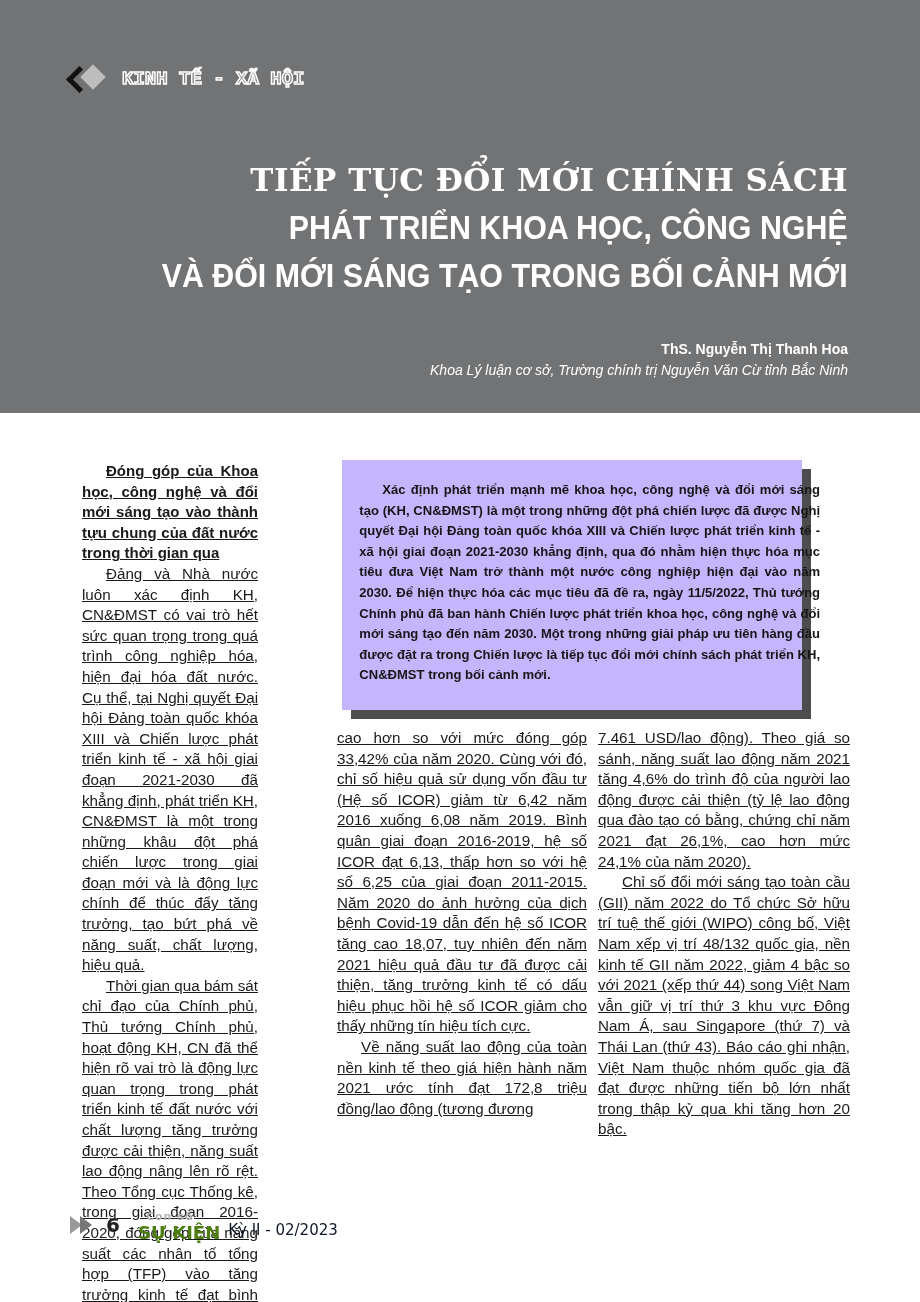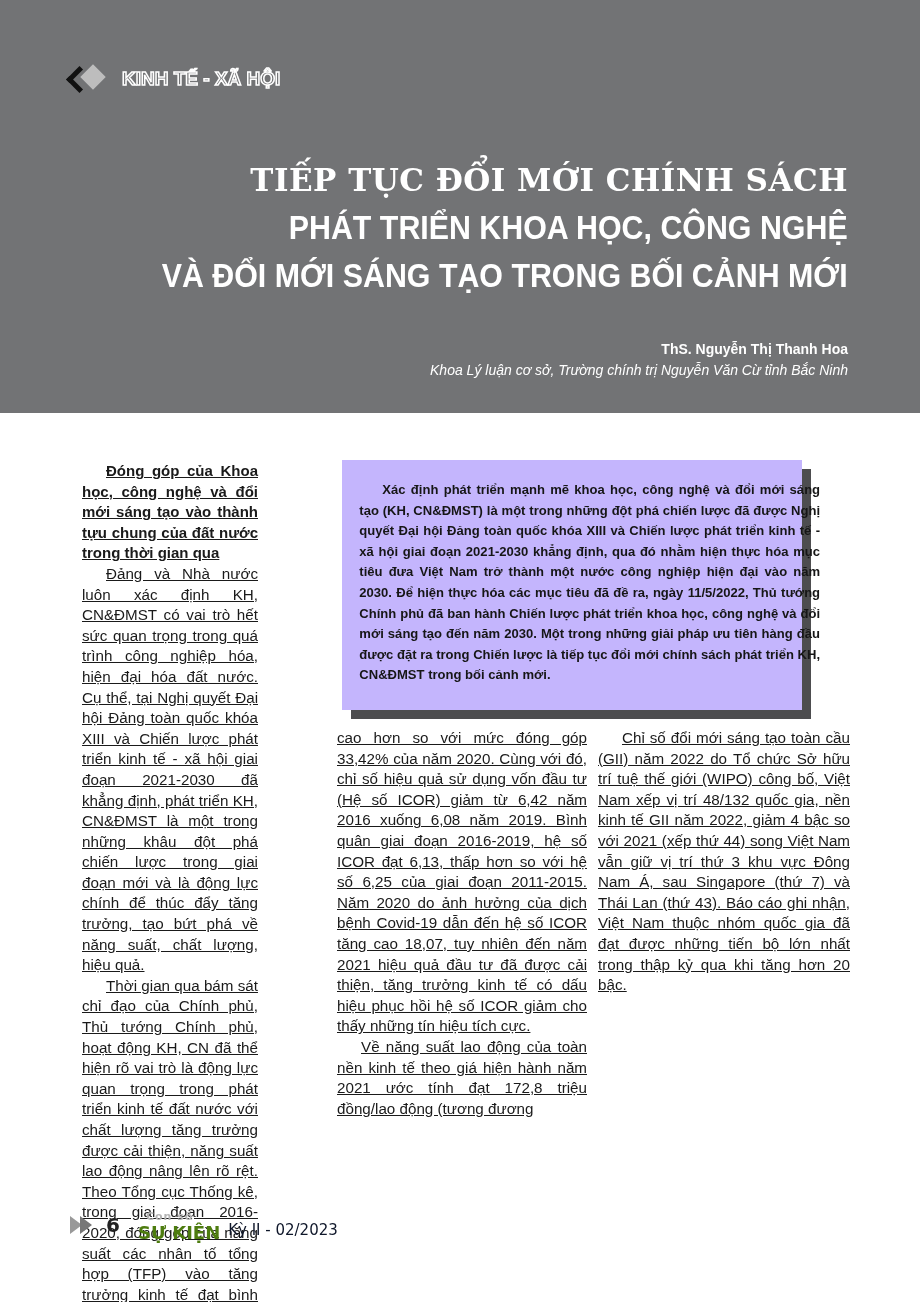--- a/index.html
+++ b/index.html
@@ -2,21 +2,21 @@
 <html><head>
 <meta charset="utf-8">
 <style>
   html, body { margin:0; padding:0; }
   body { width:920px; height:1302px; background:#ffffff; position:relative; overflow:hidden; font-family:"DejaVu Sans", sans-serif; color:#1a1a1a; }
   .header { position:absolute; left:0; top:0; width:920px; height:413px; background:#727375; }
   .section-tag { position:absolute; left:66px; top:64px; display:flex; align-items:center; }
   .tag-icon { position:relative; width:50px; height:30px; }
   .tag-icon .chev { position:absolute; left:4px; top:6px; width:14px; height:14px; border-left:5px solid #111; border-bottom:5px solid #111; transform:rotate(45deg); }
   .tag-icon .diamond { position:absolute; left:18px; top:4px; width:18px; height:18px; background:#bdbdbd; transform:rotate(45deg); }
-  .tag-label { font-family:Liberation Sans, sans-serif; font-weight:bold; font-size:19px; color:#727375; -webkit-text-stroke:1.5px #ffffff; letter-spacing:0px; margin-left:6px; }
+  .tag-label { font-family:Liberation Mono, monospace; font-weight:bold; font-size:19px; color:#727375; -webkit-text-stroke:1.5px #ffffff; letter-spacing:0px; margin-left:6px; }
   .title { position:absolute; right:72px; top:156px; text-align:right; color:#ffffff; font-family:"Liberation Sans", sans-serif; font-weight:bold; }
   .title .l1 { font-family:"DejaVu Serif", serif; font-size:31px; line-height:48px; letter-spacing:0.5px; }
   .title .l2, .title .l3 { font-size:33px; line-height:48px; transform:scaleX(0.92); transform-origin:right; }
   .author { position:absolute; right:72px; top:339px; text-align:right; color:#ffffff; }
   .author .name { font-family:"Liberation Sans", sans-serif; font-weight:bold; font-size:14px; line-height:20px; }
   .author .affil { font-family:"Liberation Sans", sans-serif; font-style:italic; font-size:14px; line-height:22px; }
   .col { position:absolute; font-family:"Liberation Sans", sans-serif; font-size:15.2px; line-height:20.6px; text-align:justify; color:#1a1a1a; }
   .col p { margin:0;text-decoration:underline; }
   .col p.ind { text-indent:24px; }
   .col1 { left:82px; top:461px; width:176px; }
@@ -68,20 +68,21 @@
 <div class="callout">
   <p>Xác định phát triển mạnh mẽ khoa học, công nghệ và đổi mới sáng tạo (KH, CN&amp;ĐMST) là một trong những đột phá chiến lược đã được Nghị quyết Đại hội Đảng toàn quốc khóa XIII và Chiến lược phát triển kinh tế - xã hội giai đoạn 2021-2030 khẳng định, qua đó nhằm hiện thực hóa mục tiêu đưa Việt Nam trở thành một nước công nghiệp hiện đại vào năm 2030. Để hiện thực hóa các mục tiêu đã đề ra, ngày 11/5/2022, Thủ tướng Chính phủ đã ban hành Chiến lược phát triển khoa học, công nghệ và đổi mới sáng tạo đến năm 2030. Một trong những giải pháp ưu tiên hàng đầu được đặt ra trong Chiến lược là tiếp tục đổi mới chính sách phát triển KH, CN&amp;ĐMST trong bối cảnh mới.</p>
 </div>
 
 <div class="col col2">
   <p>cao hơn so với mức đóng góp 33,42% của năm 2020. Cùng với đó, chỉ số hiệu quả sử dụng vốn đầu tư (Hệ số ICOR) giảm từ 6,42 năm 2016 xuống 6,08 năm 2019. Bình quân giai đoạn 2016-2019, hệ số ICOR đạt 6,13, thấp hơn so với hệ số 6,25 của giai đoạn 2011-2015. Năm 2020 do ảnh hưởng của dịch bệnh Covid-19 dẫn đến hệ số ICOR tăng cao 18,07, tuy nhiên đến năm 2021 hiệu quả đầu tư đã được cải thiện, tăng trưởng kinh tế có dấu hiệu phục hồi hệ số ICOR giảm cho thấy những tín hiệu tích cực.</p>
   <p class="ind">Về năng suất lao động của toàn nền kinh tế theo giá hiện hành năm 2021 ước tính đạt 172,8 triệu đồng/lao động (tương đương</p>
 </div>
 
 <div class="col col3">
+  <p>7.461 USD/lao động). Theo giá so sánh, năng suất lao động năm 2021 tăng 4,6% do trình độ của người lao động được cải thiện (tỷ lệ lao động qua đào tạo có bằng, chứng chỉ năm 2021 đạt 26,1%, cao hơn mức 24,1% của năm 2020).</p>
   <p class="ind">Chỉ số đổi mới sáng tạo toàn cầu (GII) năm 2022 do Tổ chức Sở hữu trí tuệ thế giới (WIPO) công bố, Việt Nam xếp vị trí 48/132 quốc gia, nền kinh tế GII năm 2022, giảm 4 bậc so với 2021 (xếp thứ 44) song Việt Nam vẫn giữ vị trí thứ 3 khu vực Đông Nam Á, sau Singapore (thứ 7) và Thái Lan (thứ 43). Báo cáo ghi nhận, Việt Nam thuộc nhóm quốc gia đã đạt được những tiến bộ lớn nhất trong thập kỷ qua khi tăng hơn 20 bậc.</p>
 </div>
 
 <div class="footer">
   <span class="play-icon">
       <span class="t1"></span>
       <span class="t2"></span>
     </span>
   <span class="page-num">6</span>
   <span class="logo">

